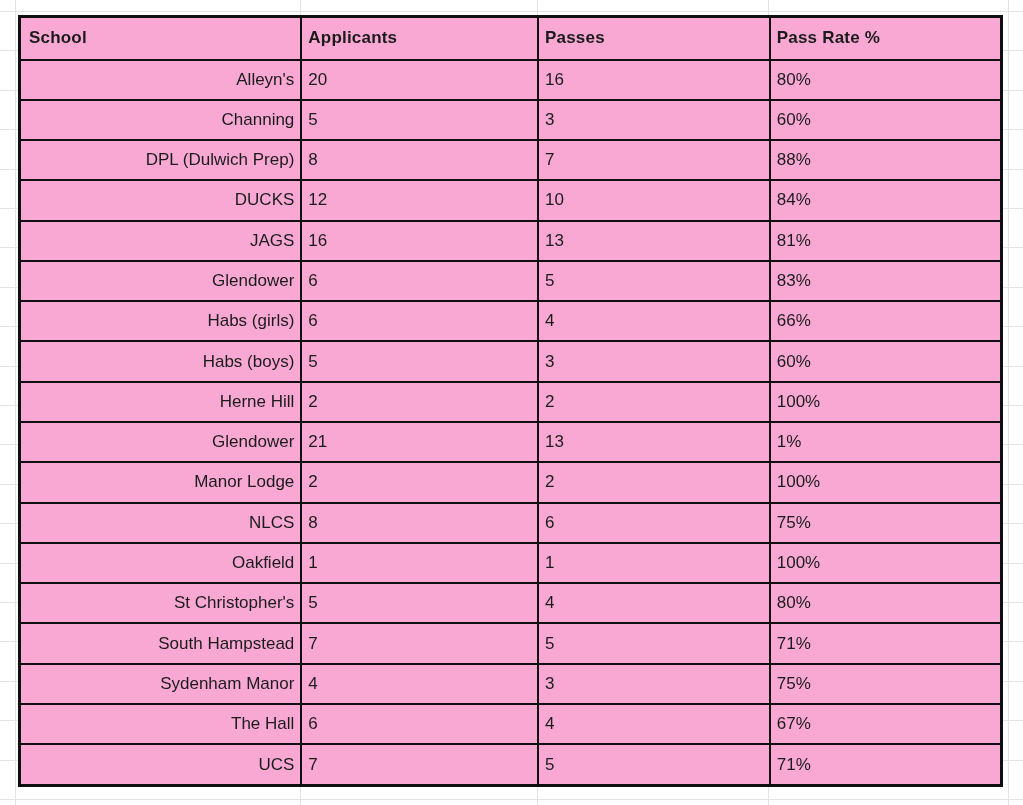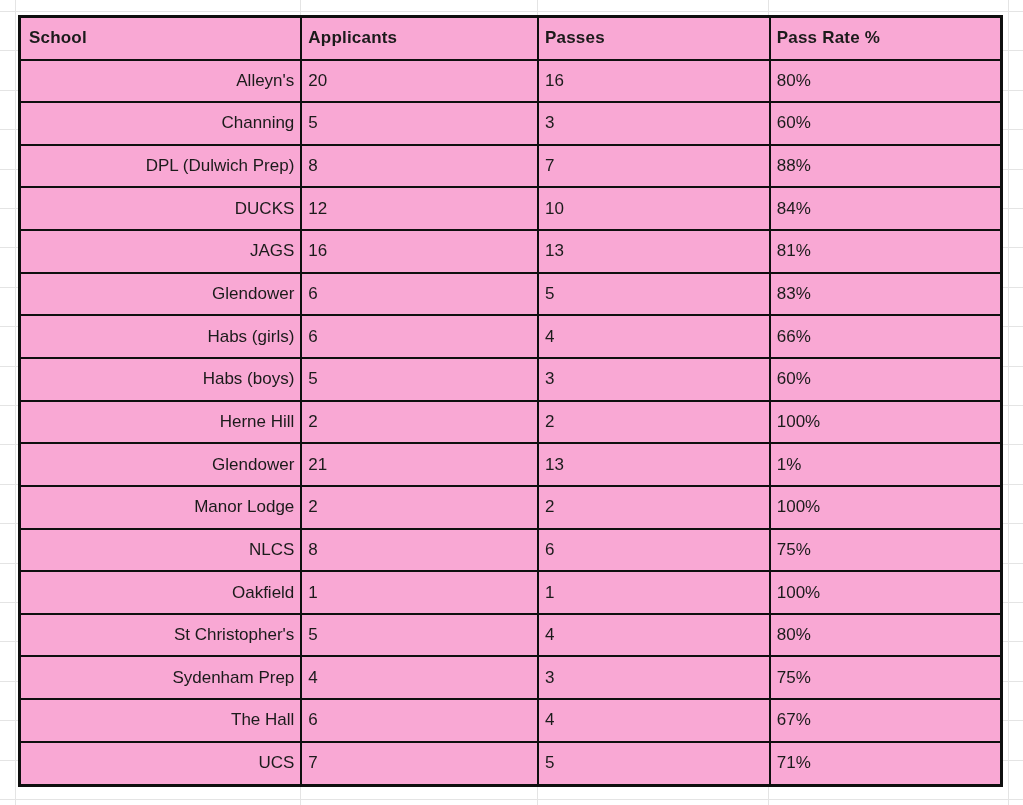--- a/index.html
+++ b/index.html
@@ -175,21 +175,27 @@
         <td class="col-num">1</td>
         <td class="col-num">100%</td>
       </tr>
       <tr>
         <td class="col-school">St Christopher's</td>
         <td class="col-num">5</td>
         <td class="col-num">4</td>
         <td class="col-num">80%</td>
       </tr>
       <tr>
-        <td class="col-school">Sydenham Prep</td>
+        <td class="col-school">South Hampstead</td>
+        <td class="col-num">7</td>
+        <td class="col-num">5</td>
+        <td class="col-num">71%</td>
+      </tr>
+      <tr>
+        <td class="col-school">Sydenham Manor</td>
         <td class="col-num">4</td>
         <td class="col-num">3</td>
         <td class="col-num">75%</td>
       </tr>
       <tr>
         <td class="col-school">The Hall</td>
         <td class="col-num">6</td>
         <td class="col-num">4</td>
         <td class="col-num">67%</td>
       </tr>

